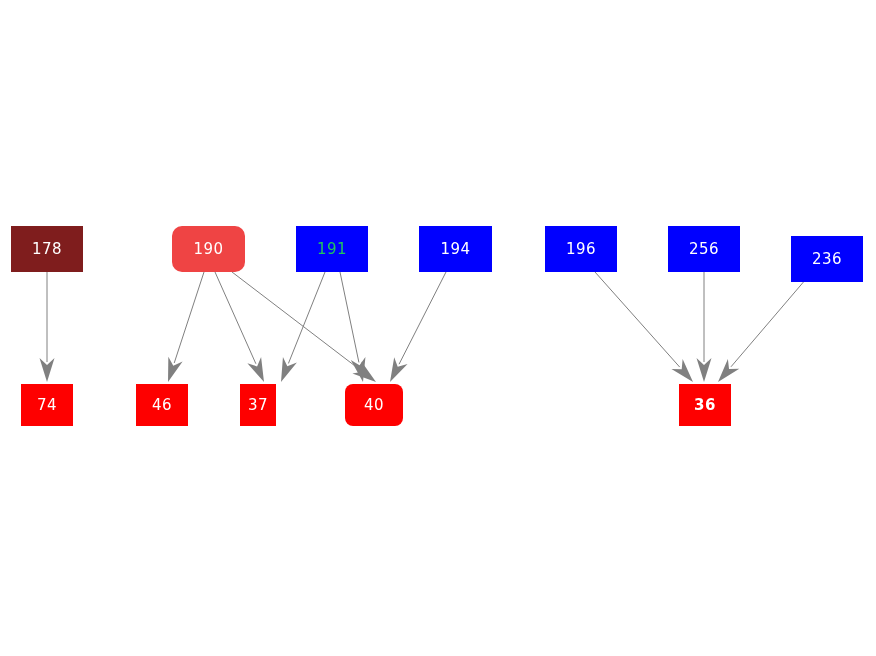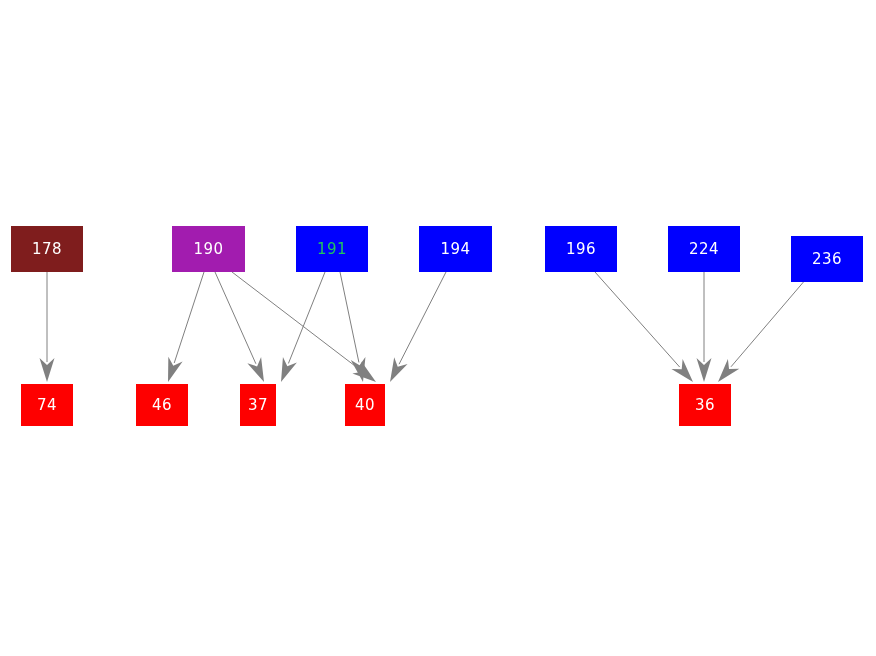--- a/index.html
+++ b/index.html
@@ -90,47 +90,47 @@
       </g>
       <g>
         <line x1="812" y1="272" x2="730.9930465516429" y2="366.79537105658807" stroke="#808080" stroke-width="1"></line>
         <polygon points="718.00,382.00 727.89,358.88 729.04,369.08 739.29,368.63" fill="#808080"></polygon>
       </g>
     </svg>
   <div id="node-layer">
       <div class="node source" style="left: 11px; top: 226px; width: 72px; height: 46px; background: #7f1d1d;">
         <span class="node-label" style="color: rgb(255, 255, 255);">178</span>
       </div>
-      <div class="node source" style="left: 172px; top: 226px; width: 73px; height: 46px; background: #a21caf;">
+      <div class="node source" style="left: 172px; top: 226px; width: 73px; height: 46px; background: #ef4444; border-radius: 10px;">
         <span class="node-label" style="color: rgb(255, 255, 255);">190</span>
       </div>
       <div class="node source" style="left: 296px; top: 226px; width: 72px; height: 46px; background: rgb(0, 0, 255);">
         <span class="node-label" style="color: #22c55e;">191</span>
       </div>
       <div class="node source" style="left: 419px; top: 226px; width: 73px; height: 46px; background: rgb(0, 0, 255);">
         <span class="node-label" style="color: rgb(255, 255, 255);">194</span>
       </div>
       <div class="node source" style="left: 545px; top: 226px; width: 72px; height: 46px; background: rgb(0, 0, 255);">
         <span class="node-label" style="color: rgb(255, 255, 255);">196</span>
       </div>
       <div class="node source" style="left: 668px; top: 226px; width: 72px; height: 46px; background: rgb(0, 0, 255);">
-        <span class="node-label" style="color: rgb(255, 255, 255);">224</span>
+        <span class="node-label" style="color: rgb(255, 255, 255);">256</span>
       </div>
       <div class="node source" style="left: 791px; top: 236px; width: 72px; height: 46px; background: rgb(0, 0, 255);">
         <span class="node-label" style="color: rgb(255, 255, 255);">236</span>
       </div>
       <div class="node target" style="left: 21px; top: 384px; width: 52px; height: 42px; background: rgb(254, 0, 0);">
         <span class="node-label" style="color: rgb(255, 255, 255);">74</span>
       </div>
       <div class="node target" style="left: 136px; top: 384px; width: 52px; height: 42px; background: rgb(254, 0, 0);">
         <span class="node-label" style="color: rgb(255, 255, 255);">46</span>
       </div>
       <div class="node target" style="left: 240px; top: 384px; width: 36px; height: 42px; background: rgb(254, 0, 0);">
         <span class="node-label" style="color: rgb(255, 255, 255);">37</span>
       </div>
-      <div class="node target" style="left: 345px; top: 384px; width: 40px; height: 42px; background: rgb(254, 0, 0);">
+      <div class="node target" style="left: 345px; top: 384px; width: 58px; height: 42px; background: rgb(254, 0, 0); border-radius: 8px;">
         <span class="node-label" style="color: rgb(255, 255, 255);">40</span>
       </div>
-      <div class="node target" style="left: 679px; top: 384px; width: 52px; height: 42px; background: rgb(254, 0, 0);">
+      <div class="node target" style="left: 679px; top: 384px; width: 52px; height: 42px; background: rgb(254, 0, 0); font-weight: bold;">
         <span class="node-label" style="color: rgb(255, 255, 255);">36</span>
       </div>
     </div>
 </div>
 
 </body></html>

